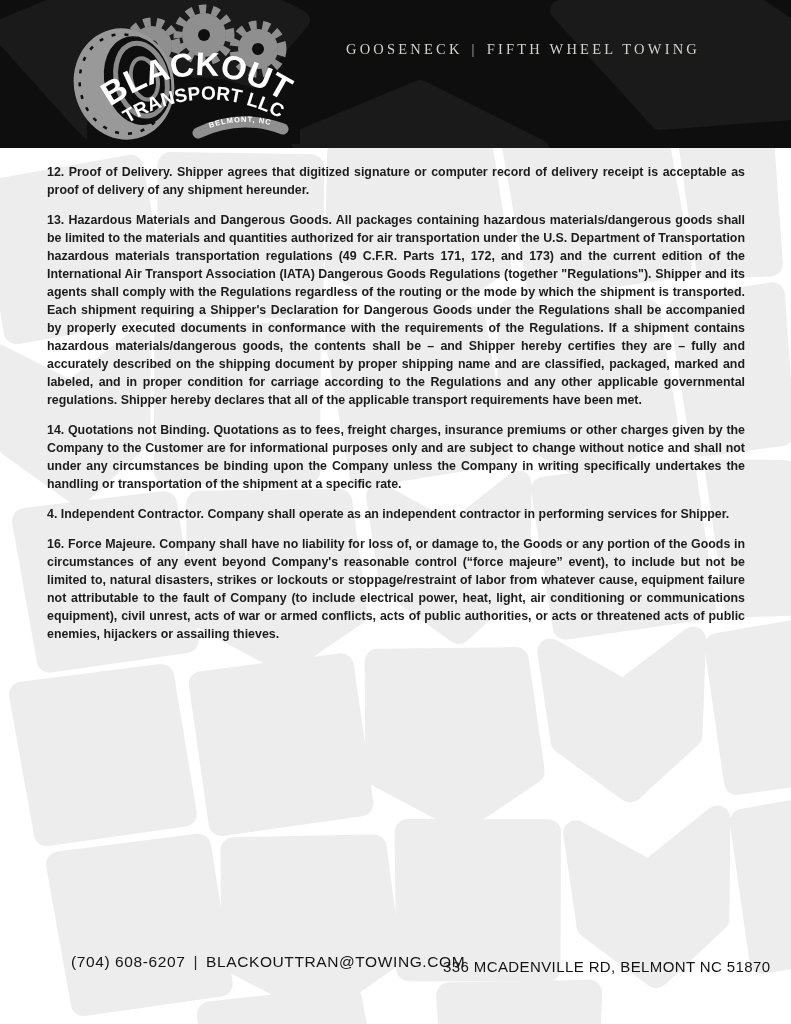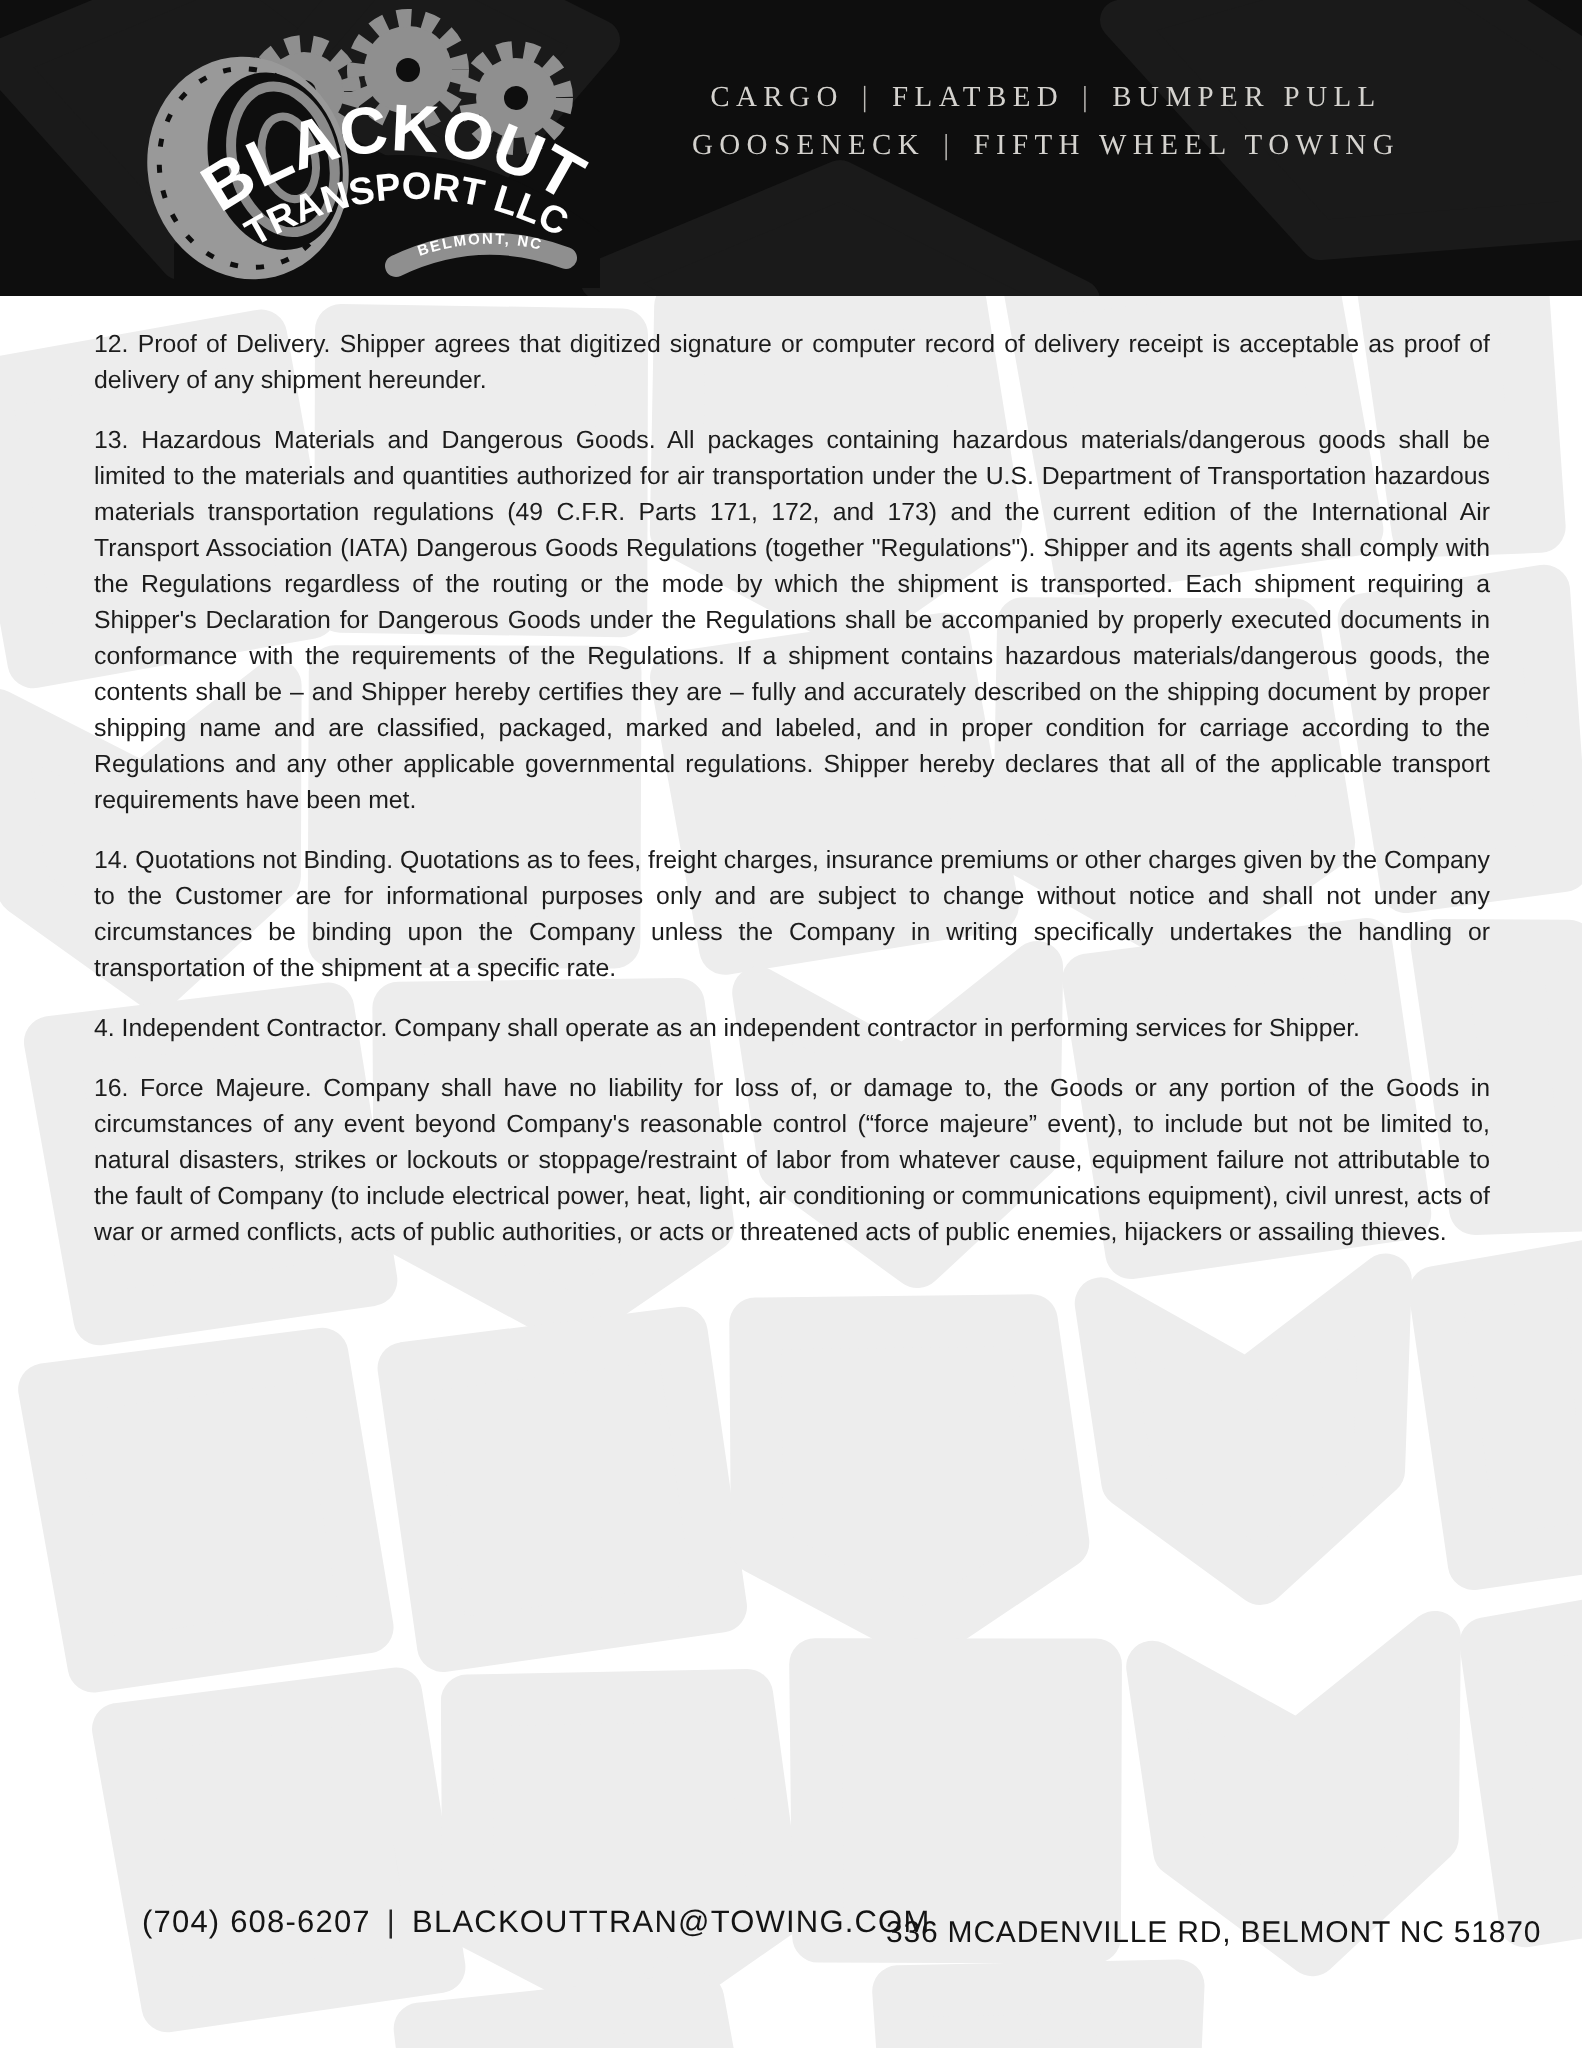--- a/index.html
+++ b/index.html
@@ -23,21 +23,21 @@
     font-family:"Liberation Serif",serif;color:#f3f1ec;
   }
   .dotline{font-size:18px;font-weight:700;letter-spacing:1.2px;white-space:nowrap;}
   .dotline .pipe{padding:0 12px;font-weight:400;color:#cfcdc9;}
   .svcline{margin-top:7px;font-size:14.5px;letter-spacing:3.2px;color:#d4d2ce;white-space:nowrap;}
   .svcline .pipe{padding:0 9px;color:#bdbbb7;}
   
   .main{position:absolute;z-index:1;left:47px;top:163px;width:698px;}
   .main p{
     margin:0 0 12px 0;font-size:12.4px;line-height:18px;
-    text-align:justify;color:#1c1c1c;
+    text-align:justify;color:#1c1c1c;font-weight:bold;
   }
   
   .footer{position:absolute;z-index:1;left:0;top:950px;width:791px;color:#141414;}
   .f-left{position:absolute;left:71px;top:3px;font-size:15.5px;letter-spacing:.6px;white-space:nowrap;}
   .f-left .pipe{padding:0 8px;color:#2a2a2a;}
   .f-right{position:absolute;left:443px;top:8px;font-size:15px;letter-spacing:.4px;white-space:nowrap;}
 </style>
 </head>
 <body>
 
@@ -132,23 +132,20 @@
       </text>
 
       <path d="M 146,129 Q 188,109 231,125" stroke="#8f8f8f" stroke-width="11" fill="none" stroke-linecap="round"></path>
       <text font-family="Liberation Sans, sans-serif" font-size="7.5" font-weight="bold" fill="#ffffff" letter-spacing="1">
         <textPath href="#arc3" startOffset="50%" text-anchor="middle">BELMONT, NC</textPath>
       </text>
     </svg>
 
     <div class="hdr-right">
       <div class="svcline">
-        <span>CARGO</span><span class="pipe">|</span><span>FLATBED</span><span class="pipe">|</span><span>BUMPER PULL</span>
-      </div>
-      <div class="svcline">
         <span>GOOSENECK</span><span class="pipe">|</span><span>FIFTH WHEEL TOWING</span>
       </div>
     </div>
   </div>
 
   <div class="main">
     <p>12. Proof of Delivery. Shipper agrees that digitized signature or computer record of delivery receipt is acceptable as proof of delivery of any shipment hereunder.</p>
     <p>13. Hazardous Materials and Dangerous Goods. All packages containing hazardous materials/dangerous goods shall be limited to the materials and quantities authorized for air transportation under the U.S. Department of Transportation hazardous materials transportation regulations (49 C.F.R. Parts 171, 172, and 173) and the current edition of the International Air Transport Association (IATA) Dangerous Goods Regulations (together "Regulations"). Shipper and its agents shall comply with the Regulations regardless of the routing or the mode by which the shipment is transported. Each shipment requiring a Shipper's Declaration for Dangerous Goods under the Regulations shall be accompanied by properly executed documents in conformance with the requirements of the Regulations. If a shipment contains hazardous materials/dangerous goods, the contents shall be – and Shipper hereby certifies they are – fully and accurately described on the shipping document by proper shipping name and are classified, packaged, marked and labeled, and in proper condition for carriage according to the Regulations and any other applicable governmental regulations. Shipper hereby declares that all of the applicable transport requirements have been met.</p>
     <p>14. Quotations not Binding. Quotations as to fees, freight charges, insurance premiums or other charges given by the Company to the Customer are for informational purposes only and are subject to change without notice and shall not under any circumstances be binding upon the Company unless the Company in writing specifically undertakes the handling or transportation of the shipment at a specific rate.</p>
     <p>4. Independent Contractor. Company shall operate as an independent contractor in performing services for Shipper.</p>

